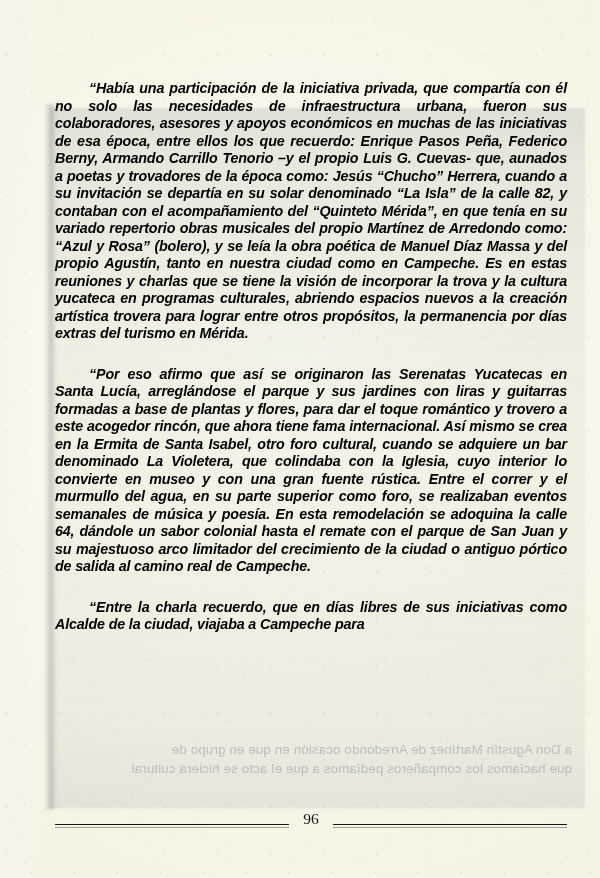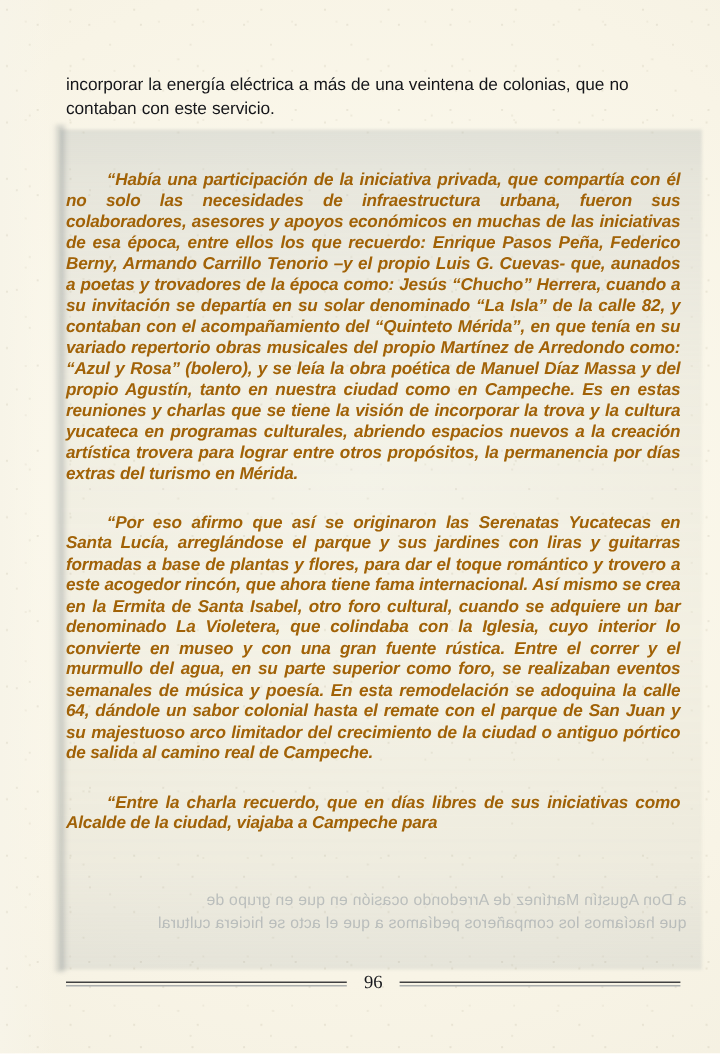--- a/index.html
+++ b/index.html
@@ -104,41 +104,41 @@
     line-height: 19.6px;
     color: #15161a;
     text-align: left;
     letter-spacing: -0.05px;
     word-spacing: 0.3px;
   }
 
   .para-italic {
     font-size: 14.3px;
     line-height: 17.5px;
-    color: #a16207;
+    color: #000000;
     font-style: italic;
     font-weight: bold;
     text-align: justify;
     text-justify: inter-word;
     text-indent: 34px;
     letter-spacing: -0.15px;
     margin-top: 23px;
   }
   .para-italic:first-of-type { margin-top: 0; }
 
   .block-gap { height: 18px; }
 
   
   .footer {
     position: absolute;
     left: 55px;
     top: 812px;
     width: 512px;
     display: flex;
-    align-items: center;
+    align-items: flex-end;
     gap: 0;
   }
   .rule {
     flex: 1 1 auto;
     height: 4px;
     position: relative;
   }
   .rule::before {
     content: "";
     position: absolute;
@@ -174,21 +174,20 @@
   <div class="gutter-shadow"></div>
   <div class="edge-top-left"></div>
 
   <div class="bleed" style="top:742px;">a Don Agustín Martínez de Arredondo ocasión en que en grupo de</div>
   <div class="bleed" style="top:761px;">que hacíamos los compañeros pedíamos a que el acto se hiciera cultural</div>
 
   <div class="speckle"></div>
 
   <div class="column">
 
-    <p class="para-roman">incorporar la energía eléctrica a más de una veintena de colonias, que no contaban con este servicio.</p>
 
     <div class="block-gap"></div>
 
     <p class="para-italic">“Había una participación de la iniciativa privada, que compartía con él no solo las necesidades de infraestructura urbana, fueron sus colaboradores, asesores y apoyos económicos en muchas de las iniciativas de esa época, entre ellos los que recuerdo: Enrique Pasos Peña, Federico Berny, Armando Carrillo Tenorio –y el propio Luis G. Cuevas- que, aunados a poetas y trovadores de la época como: Jesús “Chucho” Herrera, cuando a su invitación se departía en su solar denominado “La Isla” de la calle 82, y contaban con el acompañamiento del “Quinteto Mérida”, en que tenía en su variado repertorio obras musicales del propio Martínez de Arredondo como: “Azul y Rosa” (bolero), y se leía la obra poética de Manuel Díaz Massa y del propio Agustín, tanto en nuestra ciudad como en Campeche. Es en estas reuniones y charlas que se tiene la visión de incorporar la trova y la cultura yucateca en programas culturales, abriendo espacios nuevos a la creación artística trovera para lograr entre otros propósitos, la permanencia por días extras del turismo en Mérida.</p>
 
     <p class="para-italic">“Por eso afirmo que así se originaron las Serenatas Yucatecas en Santa Lucía, arreglándose el parque y sus jardines con liras y guitarras formadas a base de plantas y flores, para dar el toque romántico y trovero a este acogedor rincón, que ahora tiene fama internacional. Así mismo se crea en la Ermita de Santa Isabel, otro foro cultural, cuando se adquiere un bar denominado La Violetera,  que colindaba con la Iglesia, cuyo interior lo convierte en museo y con una gran fuente rústica. Entre el correr y el murmullo del agua, en su parte superior como foro, se realizaban eventos semanales de música y poesía. En esta remodelación se adoquina la calle 64, dándole un sabor colonial hasta el remate con el parque de San Juan y su majestuoso arco limitador del crecimiento de la ciudad o antiguo pórtico de salida al camino real de Campeche.</p>
 
     <p class="para-italic">“Entre la charla recuerdo, que en días libres de sus iniciativas como Alcalde de la ciudad, viajaba a Campeche para</p>
 
   </div>

